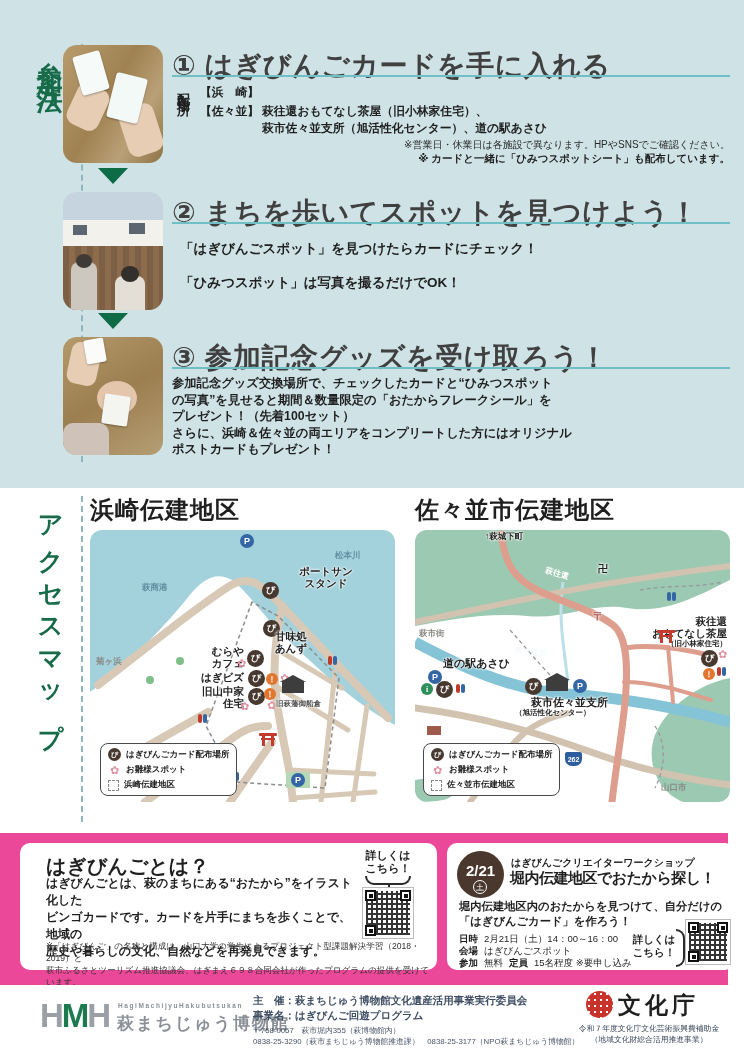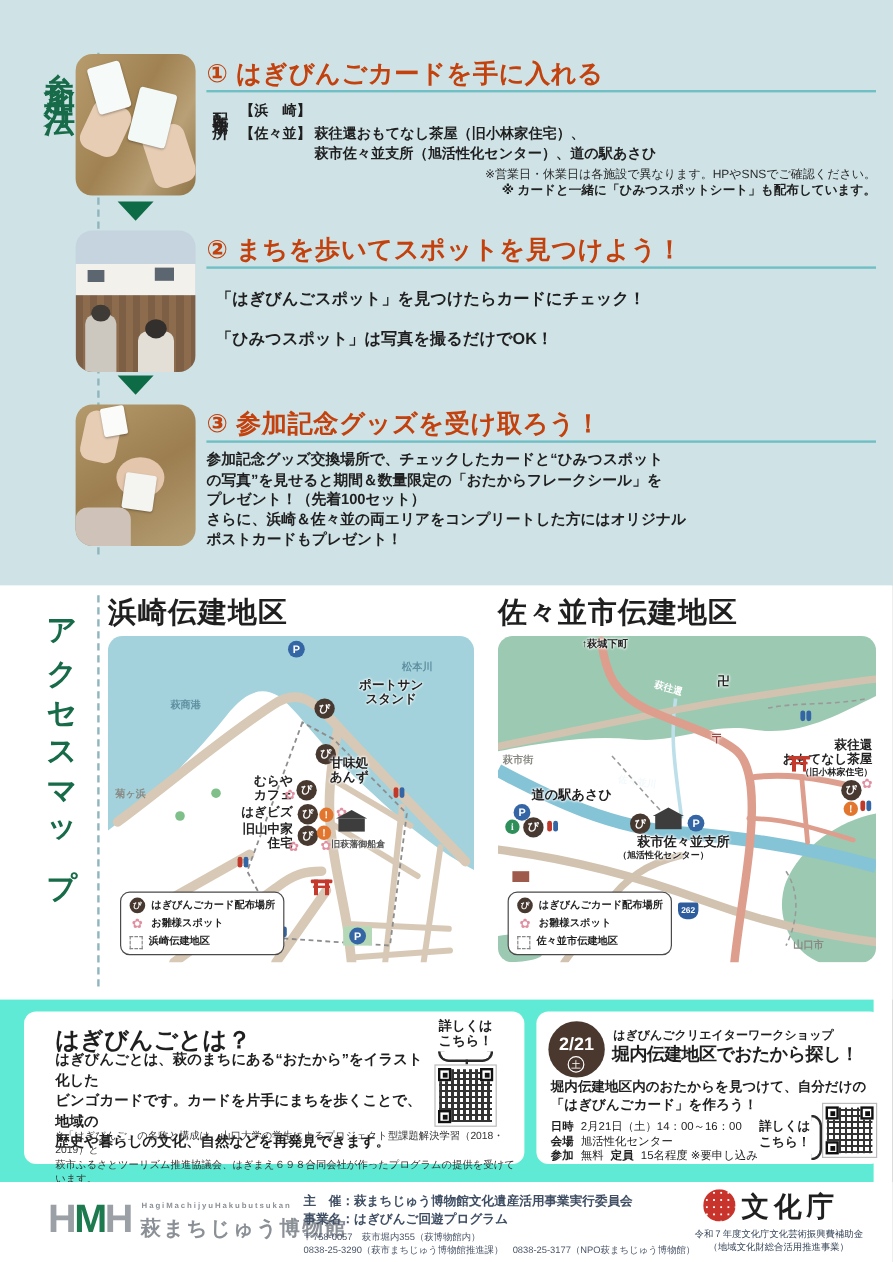--- a/index.html
+++ b/index.html
@@ -4,27 +4,27 @@
 <style>
   * { margin:0; padding:0; box-sizing:border-box; }
   body { background:#888; }
   .page { position:relative; width:744px; height:1052px; margin:0 auto; background:#fff;
           font-family:"Liberation Sans","DejaVu Sans",sans-serif; overflow:hidden; color:#1f1f1f; }
   .abs { position:absolute; }
   .pre { white-space:pre-line; }
   
   .sec-howto  { position:absolute; left:0; top:0; width:744px; height:488px; background:#cfe3e7; }
   .sec-maps   { position:absolute; left:0; top:488px; width:744px; height:345px; background:#fff; }
-  .sec-bottom { position:absolute; left:0; top:833px; width:728px; height:152px; background:#5eead4; }
+  .sec-bottom { position:absolute; left:0; top:833px; width:728px; height:152px; background:#ec4899; }
   .sec-footer { position:absolute; left:0; top:985px; width:744px; height:67px; background:#fff; }
   .vlabel { position:absolute; writing-mode:vertical-rl; font-weight:800; color:#176b49; font-size:26px; letter-spacing:9px; }
   .rail { position:absolute; border-left:2px dashed #8fb5bd; width:0; }
   .tri  { position:absolute; width:0; height:0; border-left:15px solid transparent; border-right:15px solid transparent; border-top:16px solid #0d6b45; }
   .photo { position:absolute; left:63px; width:100px; height:118px; border-radius:14px; overflow:hidden; }
-  .step-title { position:absolute; font-size:21px; font-weight:800; letter-spacing:.5px; color:#c2410c; }
+  .step-title { position:absolute; font-size:28px; font-weight:800; letter-spacing:.5px; color:#404040; }
   .rule { position:absolute; height:2px; background:#6fbfc4; }
   
   .map-title { position:absolute; font-size:24px; font-weight:800; letter-spacing:1px; }
   .map-box { position:absolute; top:42px; height:272px; border-radius:12px; overflow:hidden; background:#fff; }
   .mlabel { position:absolute; font-weight:800; color:#222; line-height:1.12; white-space:pre-line;
             text-shadow:0 0 2px #fff,0 0 2px #fff,0 0 3px #fff; font-size:10.5px; }
   .mlabel.c { text-align:center; } .mlabel.r { text-align:right; }
   .wlabel { position:absolute; font-size:8.5px; font-weight:600; color:#5f8fa0; white-space:pre-line; }
   .ic-bingo { position:absolute; width:17px; height:17px; border-radius:50%; background:#483930; color:#fff;
               font-size:9px; font-weight:700; display:flex; align-items:center; justify-content:center; }
@@ -338,21 +338,21 @@
       <div class="abs" style="left:64px; top:13px; font-size:10px; font-weight:800;">はぎびんごクリエイターワークショップ</div>
       <div class="abs" style="left:63px; top:26px; font-size:15px; font-weight:800; letter-spacing:-0.5px;">堀内伝建地区でおたから探し！</div>
       <div class="abs pre" style="left:12px; top:56px; font-size:11.3px; font-weight:800; line-height:15px;">堀内伝建地区内のおたからを見つけて、自分だけの
 「はぎびんごカード」を作ろう！</div>
       <div class="abs" style="left:12px; top:90px; font-size:9.5px; display:flex; gap:6px;">
         <span style="font-weight:800;">日時</span>
         <span>2月21日（土）14：00～16：00</span>
       </div>
       <div class="abs" style="left:12px; top:102px; font-size:9.5px; display:flex; gap:6px;">
         <span style="font-weight:800;">会場</span>
-        <span>旭活性化センター</span>
+        <span>はぎびんごスポット</span>
       </div>
       <div class="abs" style="left:12px; top:114px; font-size:9.5px; display:flex; gap:6px;">
         <span style="font-weight:800;">参加</span>
         <span>無料</span>
         <span style="font-weight:800;">定員</span>
         <span>15名程度 ※要申し込み</span>
       </div>
       <div class="abs pre" style="left:182px; top:90px; width:50px; text-align:center; font-size:10.5px; font-weight:800; line-height:13px;">詳しくは
 こちら！</div>
       <div class="brace-r" style="left:229px; top:86px;"></div>

